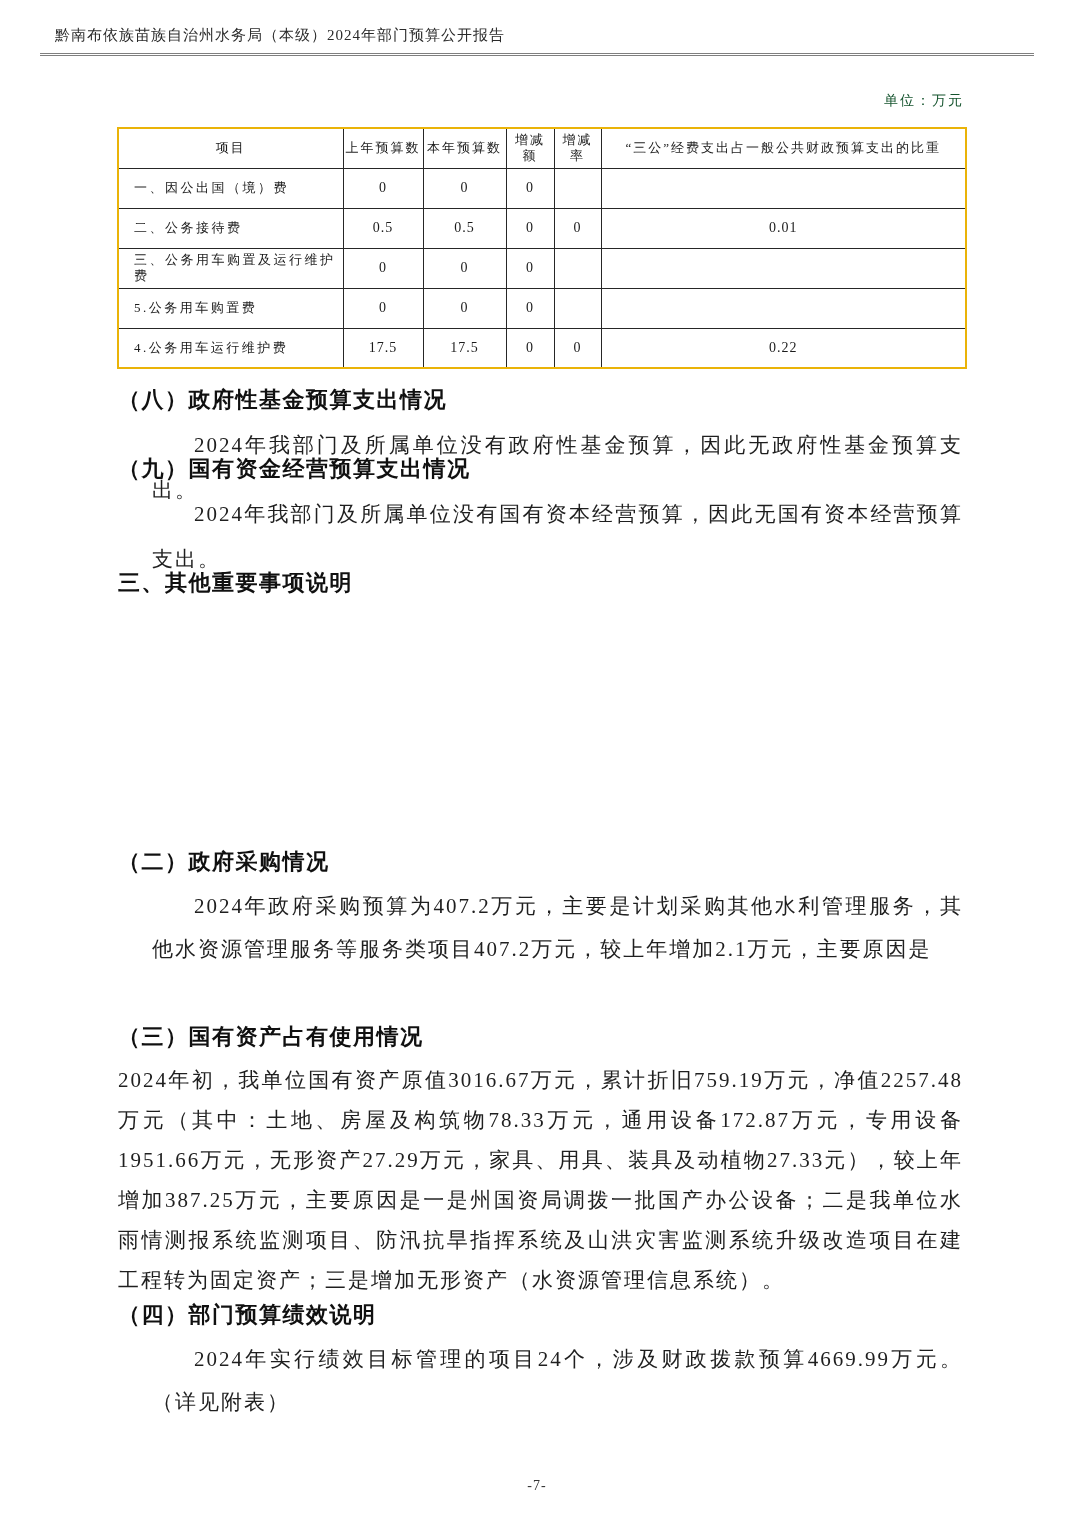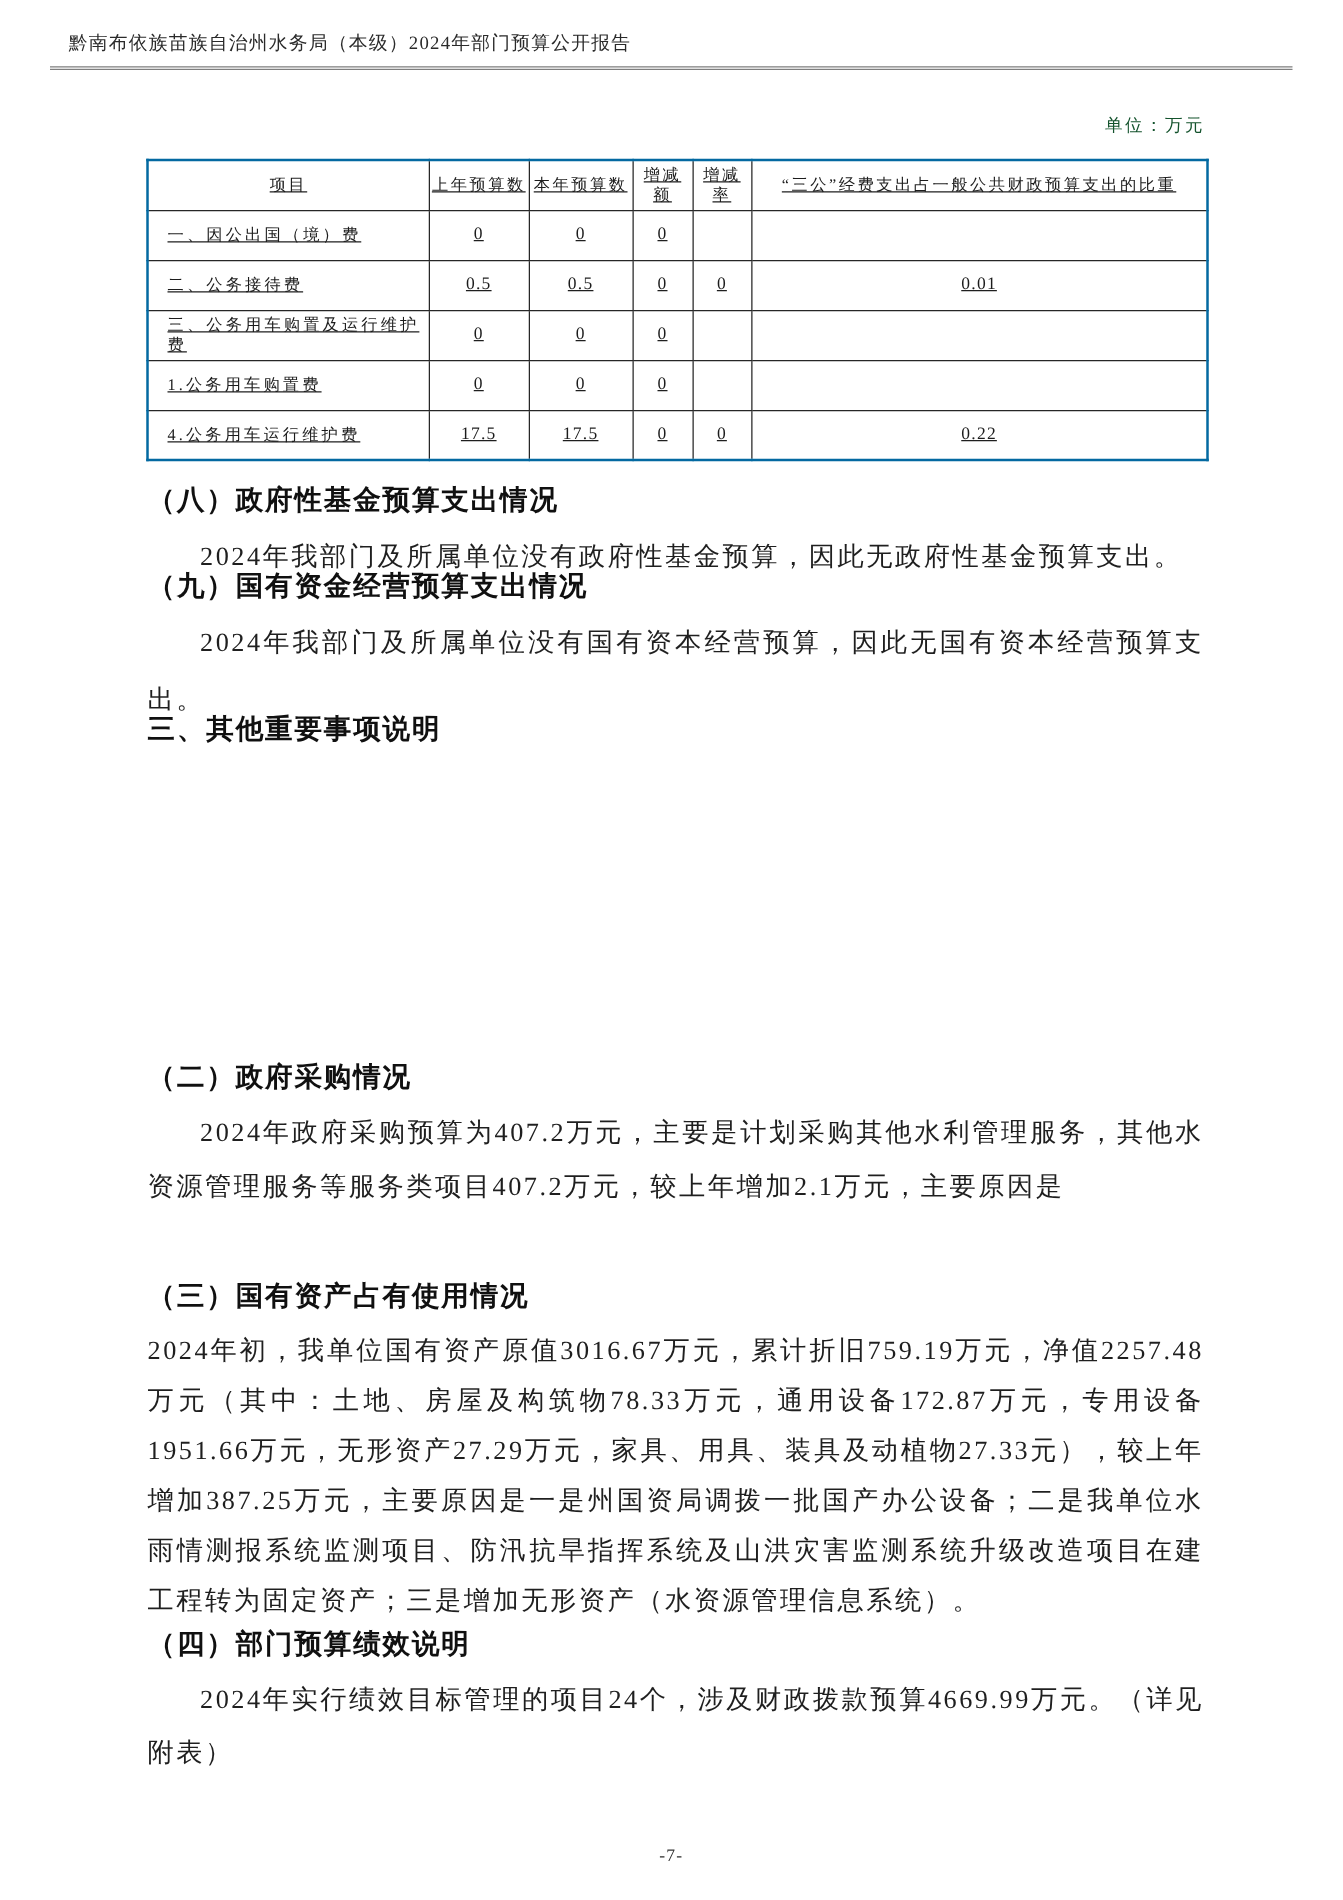--- a/index.html
+++ b/index.html
@@ -25,21 +25,21 @@
 
   .unit-note {
     position: absolute; top: 92px; right: 110px;
     font-size: 14px; letter-spacing: 2px; color: #14532d;
   }
 
   
   table.budget-table {
     position: absolute; left: 117px; top: 127px;
     width: 848px; table-layout: fixed;
-    border-collapse: collapse; border: 2px solid #0369a1; text-decoration: underline;
+    border-collapse: collapse; border: 2px solid #eab308;
   }
   .budget-table th, .budget-table td {
     border: 1px solid #262626;
     font-weight: normal;
     text-align: center; vertical-align: middle;
     padding: 0 2px; height: 40px;
     font-size: 13px; line-height: 1.25; color: #1c1c1c;
   }
   .budget-table th { letter-spacing: 2px; height: 40px; }
   .budget-table td.item-cell { text-align: left; padding-left: 15px; letter-spacing: 2.5px; }
@@ -49,21 +49,21 @@
   .sec-block { position: absolute; left: 118px; width: 845px; }
   .sec-heading {
     font-family: "Liberation Sans", "DejaVu Sans", sans-serif;
     font-size: 22px; font-weight: bold; color: #101010;
     margin: 0; line-height: 34px; letter-spacing: 1.5px;
   }
   .para {
     margin: 0; font-size: 21px; color: #1f1f1f;
     letter-spacing: 2px; text-align: justify;
   }
-  .indent { text-indent: 2em; }
+  .indent { text-indent: 2em; margin-left: 34px; }
   .lh45 { line-height: 45px; }
   .lh43 { line-height: 43px; }
   .lh40 { line-height: 40px; }
   .mt6  { margin-top: 6px; }
   .gap-top { margin-top: 10px; }
 
   .page-number {
     position: absolute; left: 0; right: 0; top: 1478px;
     text-align: center; font-size: 14px; letter-spacing: 1px; color: #333;
   }
@@ -117,21 +117,21 @@
       </tr>
       <tr>
         <td class="item-cell">三、公务用车购置及运行维护费</td>
         <td class="num-cell">0</td>
         <td class="num-cell">0</td>
         <td class="num-cell">0</td>
         <td class="num-cell"></td>
         <td class="num-cell"></td>
       </tr>
       <tr>
-        <td class="item-cell">1.公务用车购置费</td>
+        <td class="item-cell">5.公务用车购置费</td>
         <td class="num-cell">0</td>
         <td class="num-cell">0</td>
         <td class="num-cell">0</td>
         <td class="num-cell"></td>
         <td class="num-cell"></td>
       </tr>
       <tr>
         <td class="item-cell">4.公务用车运行维护费</td>
         <td class="num-cell">17.5</td>
         <td class="num-cell">17.5</td>

